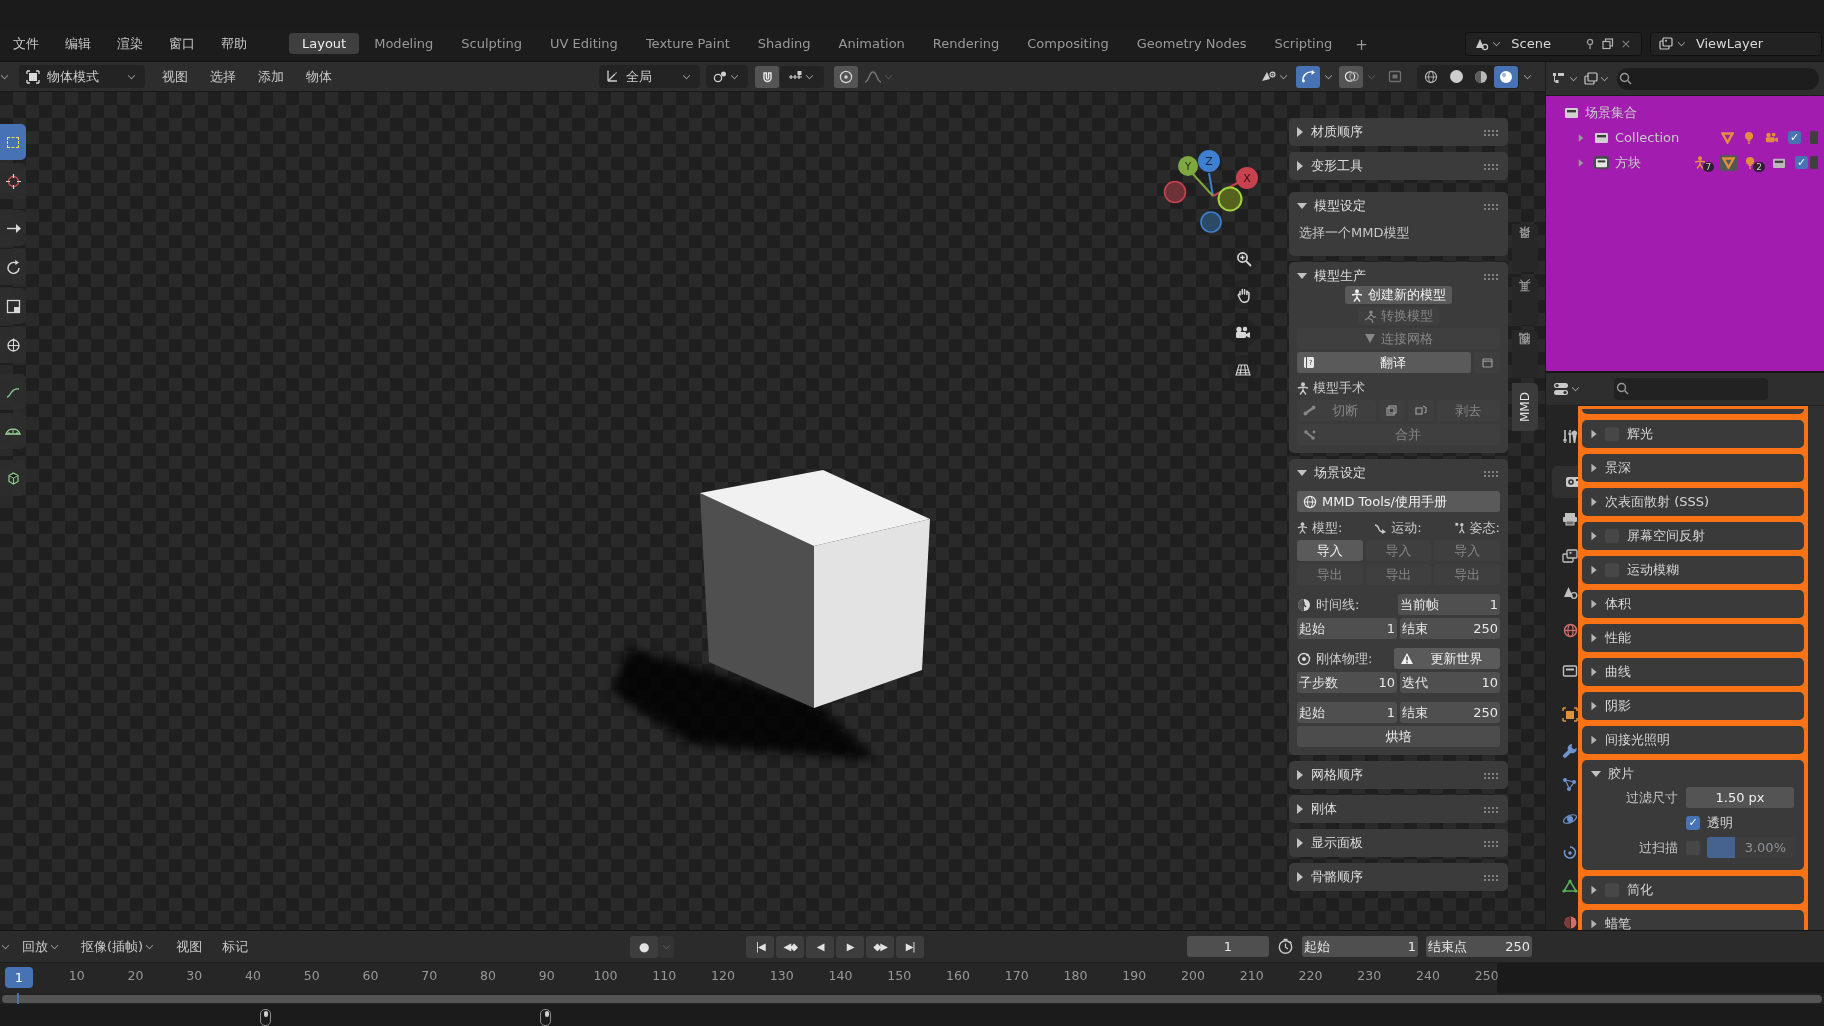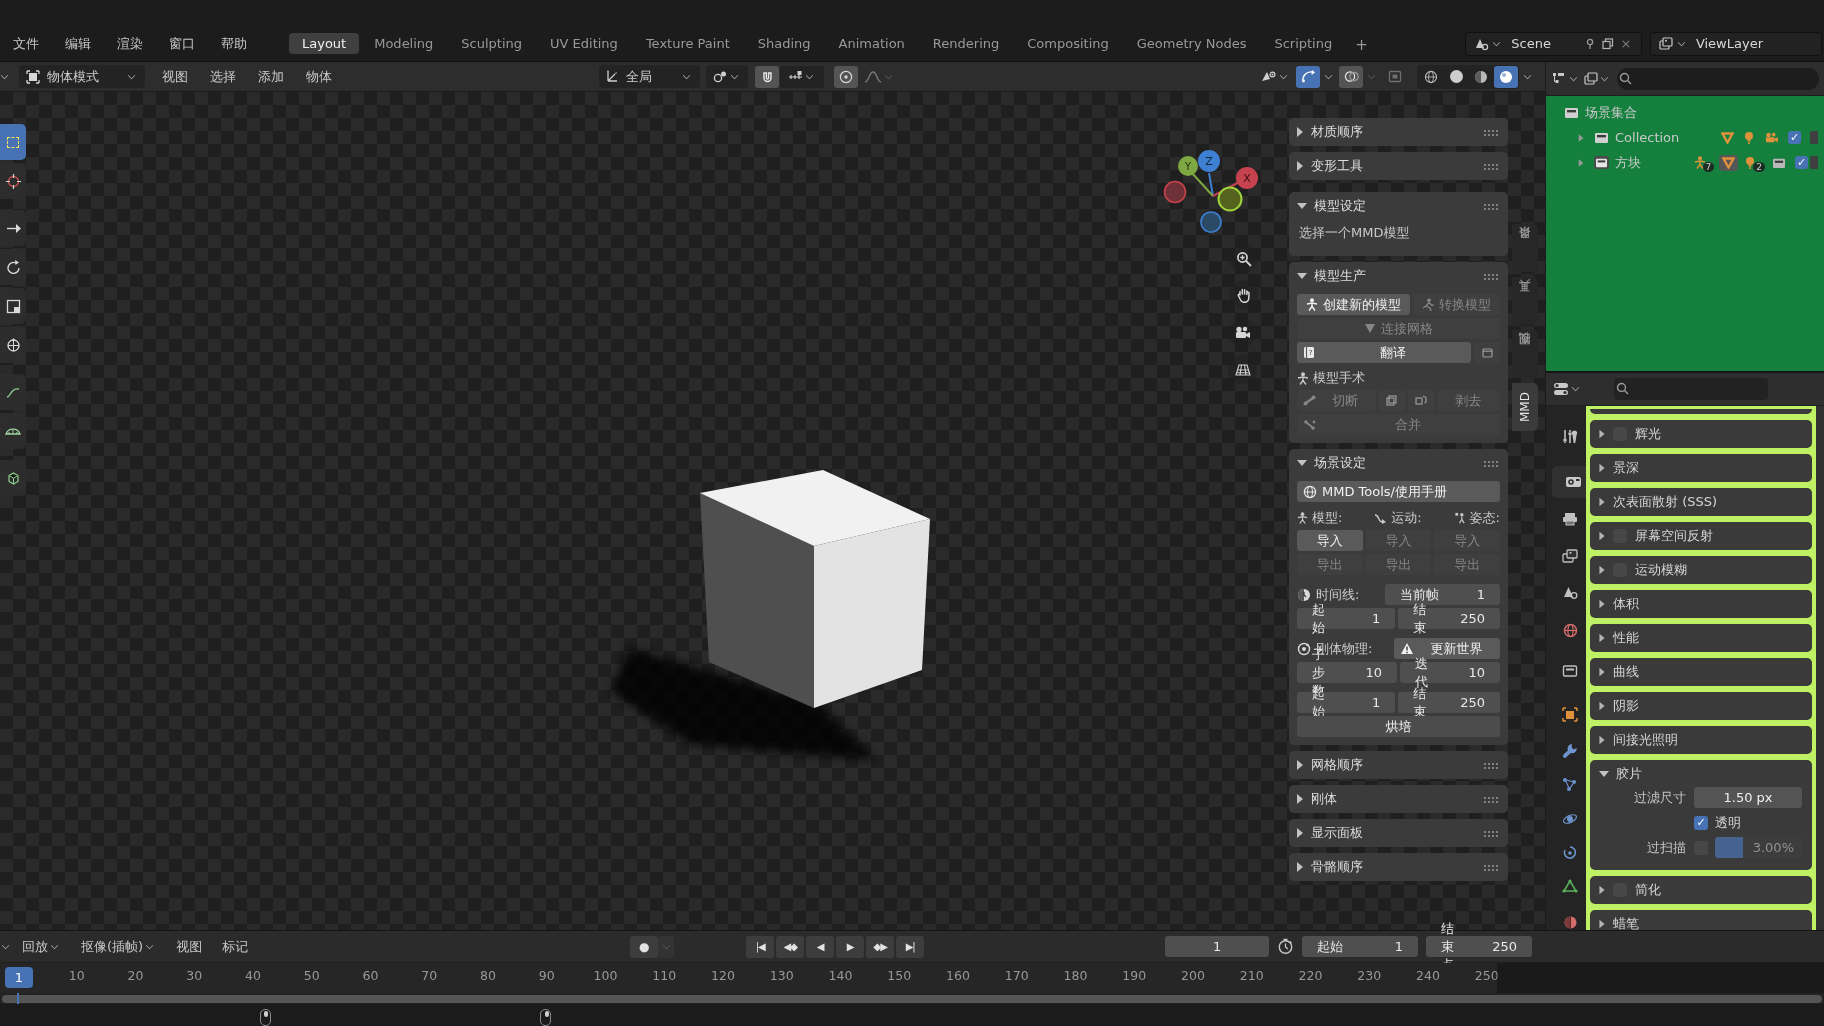--- a/index.html
+++ b/index.html
@@ -46,44 +46,44 @@
   
   .navbtn{width:29px;height:29px;border-radius:50%;background:#20202088;display:flex;align-items:center;justify-content:center;}
   
   #npanel{left:1289px;top:118px;width:219px;height:810px;display:flex;flex-direction:column;gap:6px;overflow:hidden;}
   .panel{background:#3b3b3b;border-radius:5px;padding:4px 8px;}
   .phead{display:flex;align-items:center;height:20px;color:#dedede;}
   .phead .plabel{flex:1;}
   .btn{border-radius:3px;height:21px;display:flex;align-items:center;justify-content:center;gap:5px;padding:0 6px;}
   .en{background:#5a5a5a;color:#f1f1f1;}
   .dis{background:#3f3f3f;color:#868686;}
-  .vfield{background:#4f4f4f;border-radius:3px;height:21px;display:flex;align-items:center;justify-content:space-between;padding:0 15px;color:#e8e8e8;flex:1;gap:34px;}
+  .vfield{background:#4f4f4f;border-radius:3px;height:21px;display:flex;align-items:center;justify-content:space-between;padding:0 2px;color:#e8e8e8;flex:1;gap:34px;}
   .nrow{display:flex;gap:3px;margin-top:3px;align-items:center;}
   .lblrow{display:flex;align-items:center;gap:4px;color:#cdcdcd;margin-top:6px;}
   #ntabs{left:1512px;top:118px;width:33px;}
   .ntab{width:26px;height:48px;background:#272727;border-radius:0 5px 5px 0;margin-bottom:5px;display:flex;align-items:center;justify-content:center;writing-mode:vertical-rl;transform:rotate(180deg);color:#9f9f9f;font-size:12px;border-radius:5px 0 0 5px;}
   .ntab.active{background:#3b3b3b;color:#e6e6e6;}
   
-  #outliner{left:1546px;top:62px;width:278px;height:311px;background:#15803d;border-bottom:2px solid #161616;}
+  #outliner{left:1546px;top:62px;width:278px;height:311px;background:#a21caf;border-bottom:2px solid #161616;}
   #outliner .ohead{height:34px;background:#2e2e2e;display:flex;align-items:center;padding:0 5px;border-bottom:1px solid #1d1d1d;}
   .search{background:#1d1d1d;border:none;border-radius:11px;height:22px;flex:1;margin-left:6px;color:#ddd;padding-left:26px;outline:none;width:60px;}
   .searchwrap{position:relative;flex:1;display:flex;}
   .mag{position:absolute;left:8px;top:4px;}
   .orow{height:25px;display:flex;align-items:center;color:#c9c9c9;}
   .obadge{background:#1d1d1dd9;color:#cfcfcf;font-size:9px;border-radius:6px;padding:0 3px;margin-left:-5px;margin-top:9px;}
   .cbx{width:14px;height:14px;border-radius:3px;background:#545454;display:inline-flex;align-items:center;justify-content:center;font-size:11px;color:#fff;}
   .cbx.checked{background:#4772b3;}
   .cbx.small{width:13px;height:13px;}
   
   #props{left:1546px;top:373px;width:278px;height:653px;background:#303030;}
   #props .phd{height:33px;background:#2e2e2e;display:flex;align-items:center;padding:0 6px;border-bottom:1px solid #202020;}
   #ptabs{position:absolute;left:0;top:33px;width:48px;height:620px;background:#242424;}
   .ptab{position:absolute;left:0;width:48px;height:32px;display:flex;align-items:center;justify-content:center;}
   .ptab.active{background:#303030;border-radius:5px 0 0 5px;margin-left:6px;width:42px;}
-  #pbody{position:absolute;left:40px;top:33px;width:230px;height:620px;background:#bef264;padding:3px 4px;overflow:hidden;}
+  #pbody{position:absolute;left:32px;top:33px;width:230px;height:620px;background:#f97316;padding:3px 4px;overflow:hidden;}
   .prow{background:#3a3a3a;border-radius:5px;height:28px;display:flex;align-items:center;padding:0 9px;margin-bottom:6px;color:#d6d6d6;}
   .prow .car-r{border-left-color:#b5b5b5;transform:scale(.85);}
   .filmbody{background:#3a3a3a;border-radius:0 0 5px 5px;margin-top:-7px;margin-bottom:6px;padding:4px 10px 10px 10px;}
   .frow{display:flex;align-items:center;height:25px;}
   .flabel{width:86px;text-align:right;color:#c3c3c3;margin-right:8px;}
   .fwidget{flex:1;background:#545454;border-radius:3px;height:21px;display:flex;align-items:center;justify-content:center;color:#f0f0f0;}
   
   #timeline{top:930px;left:0;width:1824px;height:74px;background:#2b2b2b;border-top:1px solid #151515;}
   .tl-head{height:32px;display:flex;align-items:center;border-bottom:1px solid #1e1e1e;}
   .tmenu{padding:0 10px;color:#c8c8c8;display:flex;align-items:center;}
@@ -444,21 +444,21 @@
         </div>
       <div style="padding:8px 2px 10px 2px;color:#c9c9c9;">选择一个MMD模型</div>
     </div>
 
     <div class="panel">
       <div class="phead">
           <span class="car-d"></span>
           <span class="plabel">模型生产</span>
           <span class="dots"></span>
         </div>
-      <div class="nrow" style="margin-top:8px;">
+      <div class="nrow" style="margin-top:0;flex-direction:column;">
         <div class="btn en" style="flex:1.35;">
           <svg width="12" height="13" viewBox="0 0 12 13">
               <circle cx="6" cy="2.3" r="2" fill="#f1f1f1"></circle>
               <path d="M6 4.5v4M6 8.5 3 12.5M6 8.5l3 4M1 6l5-1 5 1" stroke="#f1f1f1" stroke-width="1.4" fill="none"></path>
             </svg>
           <span>创建新的模型</span>
         </div>
         <div class="btn dis" style="flex:1;">
           <svg width="12" height="13" viewBox="0 0 12 13">
               <circle cx="7" cy="2.3" r="1.8" fill="#868686"></circle>

